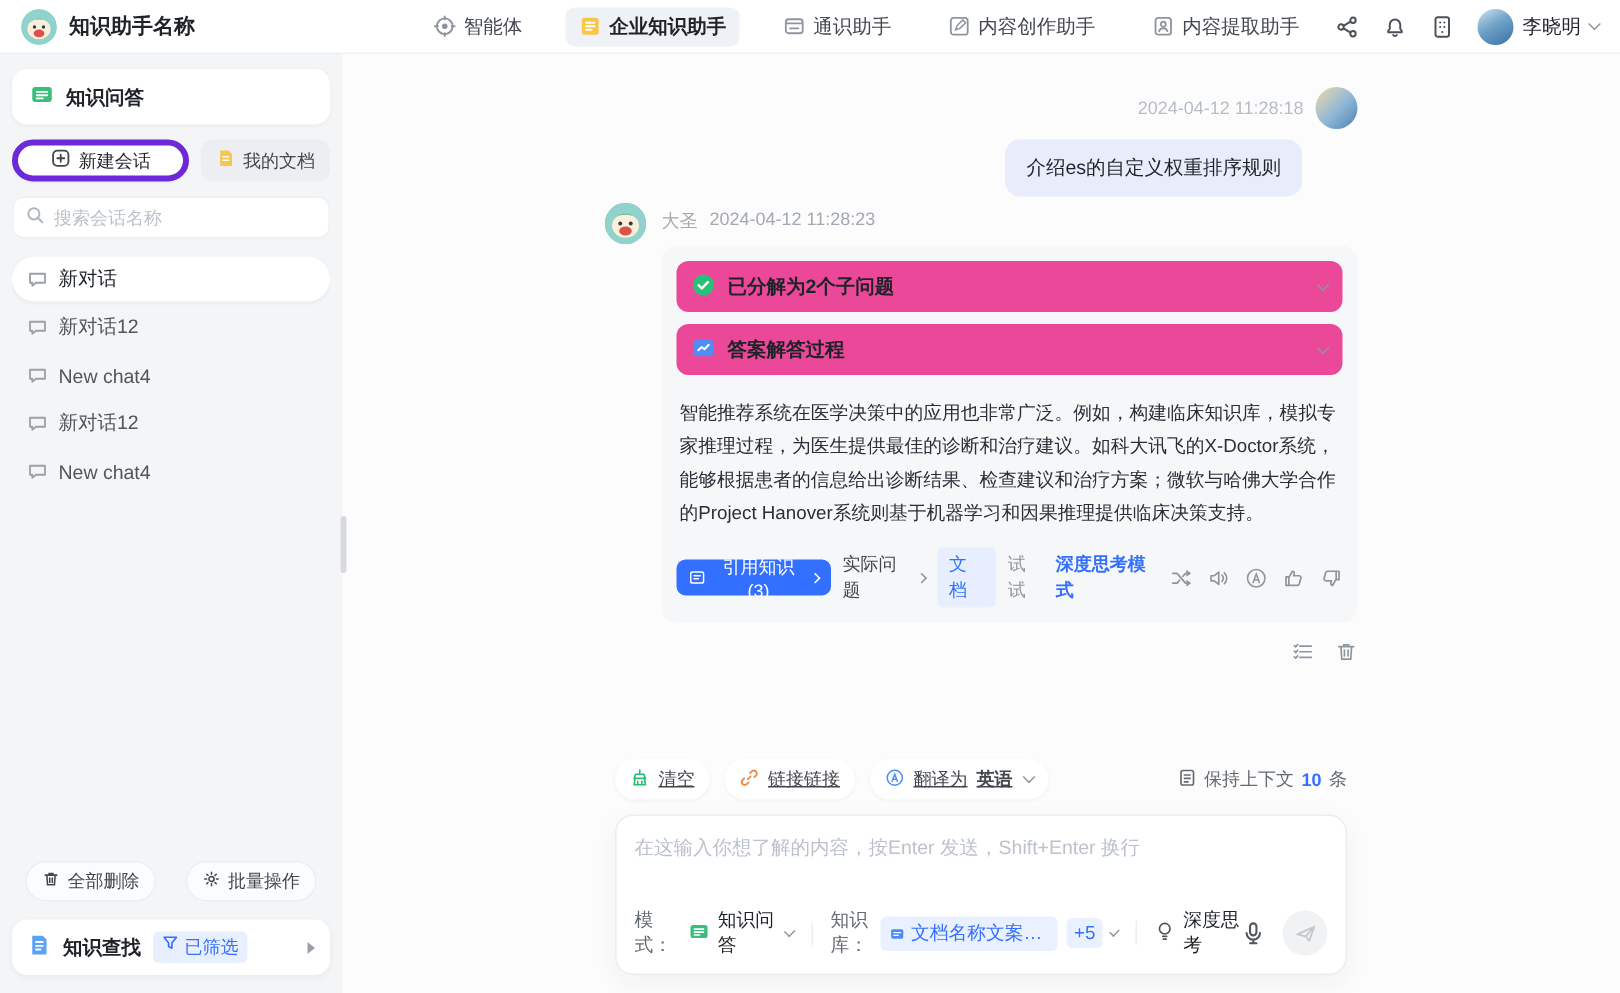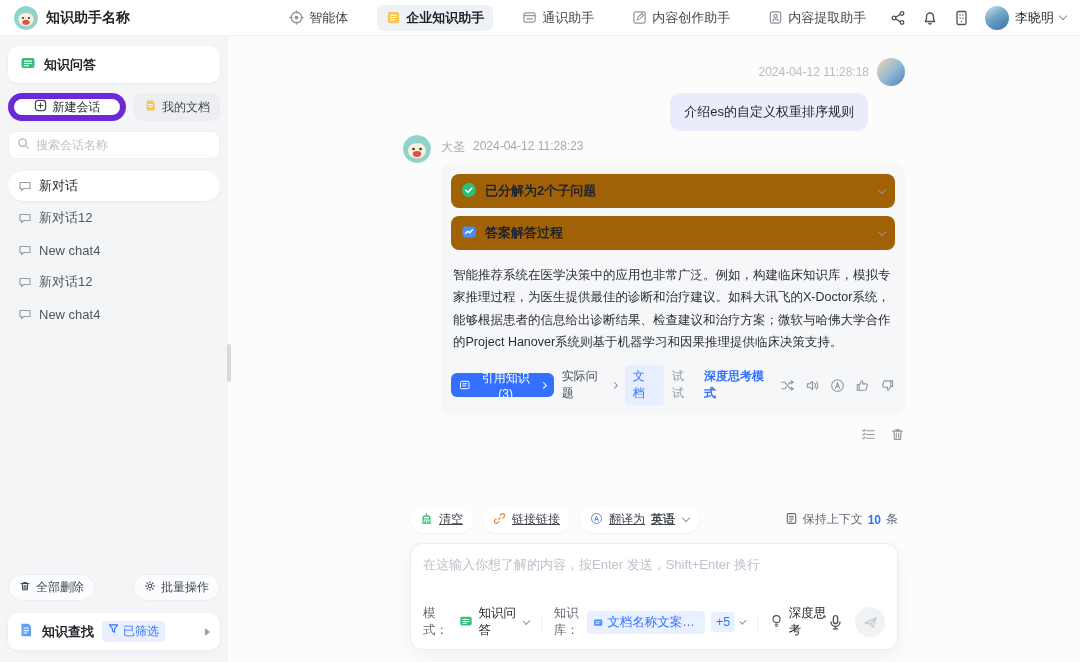--- a/index.html
+++ b/index.html
@@ -25,30 +25,30 @@
   .chev.down { transform:rotate(45deg); margin-top:-3px; }
   .chev.right { transform:rotate(-45deg); }
 
   
   .main { flex:1; display:flex; min-height:0; position:relative; }
 
   
   .sidebar { width:228px; flex:0 0 228px; background:#f4f5f7; padding:10px 8px 12px; display:flex; flex-direction:column; }
   .qa-card { background:#fff; border-radius:10px; padding:9px 12px; display:flex; align-items:center; gap:8px; font-weight:bold; font-size:13px; box-shadow:0 1px 3px rgba(31,35,41,.05); cursor:pointer; }
   .side-btn-row { display:flex; align-items:center; gap:8px; margin-top:10px; }
-  .new-chat-btn { flex:1; background:#fff; border:6px solid #6d28d9; border-radius:16px; height:28px; display:flex; align-items:center; justify-content:center; gap:6px; font-size:12px; color:#1f2329; cursor:pointer; box-shadow:0 1px 2px rgba(31,35,41,.04); }
+  .new-chat-btn { flex:1; background:#fff; border:4px solid #6d28d9; border-radius:16px; height:28px; display:flex; align-items:center; justify-content:center; gap:6px; font-size:12px; color:#1f2329; cursor:pointer; box-shadow:0 1px 2px rgba(31,35,41,.04); }
   .my-docs-btn { background:#eceef1; border-radius:8px; height:28px; padding:0 10px; display:flex; align-items:center; gap:5px; font-size:12px; color:#42464e; cursor:pointer; }
   .search-box { margin-top:10px; background:#fff; border:1px solid #eef0f2; border-radius:8px; height:28px; display:flex; align-items:center; gap:6px; padding:0 8px; color:#b8bec8; }
   .search-box input { border:none; outline:none; flex:1; font-size:12px; background:transparent; color:#0f172a; font-family:inherit; }
   .search-box input::placeholder { color:#bcc2cb; }
   .conv-list { margin-top:12px; flex:1; overflow:hidden; }
   .conv-item { display:flex; align-items:center; gap:7px; height:30px; padding:0 10px; border-radius:16px; font-size:13px; color:#51565e; cursor:pointer; margin-bottom:2px; }
   .conv-item.active { background:#fff; color:#1f2329; box-shadow:0 1px 3px rgba(31,35,41,.06); }
   .conv-item svg { flex:0 0 auto; color:#9aa0a8; }
-  .side-bottom-btns { display:flex; justify-content:space-between; gap:20px; margin-bottom:12px; }
+  .side-bottom-btns { display:flex; justify-content:center; gap:20px; margin-bottom:12px; }
   .pill-sm { display:flex; align-items:center; gap:5px; background:#fbfcfd; border:1px solid #eceef1; border-radius:14px; padding:4px 10px; font-size:12px; color:#42464e; cursor:pointer; }
   .kb-bar { background:#fff; border-radius:10px; padding:8px 10px; display:flex; align-items:center; gap:8px; box-shadow:0 1px 4px rgba(31,35,41,.06); cursor:pointer; }
   .kb-bar-title { font-weight:bold; font-size:13px; }
   .filter-badge { display:flex; gap:4px; background:#e8f0ff; color:#3370ff; font-size:12px; border-radius:4px; padding:2px 6px; }
   .kb-arrow { margin-left:auto; width:0; height:0; border-top:4px solid transparent; border-bottom:4px solid transparent; border-left:5px solid #9aa0a8; }
 
   .drag-handle { position:absolute; left:227px; top:308px; width:4px; height:38px; background:#d7d9de; border-radius:2px; cursor:col-resize; }
 
   
   .content { flex:1; background:#fcfcfd; display:flex; flex-direction:column; min-width:0; }
@@ -56,21 +56,21 @@
   .chat-col { width:502px; margin:0 auto; }
 
   .msg-user { display:flex; flex-direction:column; align-items:flex-end; }
   .meta-row { display:flex; align-items:center; gap:8px; font-size:12px; color:#b7bdc6; }
   .user-bubble { margin-top:7px; margin-right:37px; background:#e9edfb; border-radius:10px; padding:10px 14px; font-size:13px; color:#1f2329; }
 
   .msg-ai { display:flex; gap:10px; margin-top:4px; }
   .ai-right { flex:1; min-width:0; }
   .ai-meta { font-size:12px; color:#a3a9b3; display:flex; gap:8px; padding-top:4px; }
   .ai-card { margin-top:8px; background:#f6f7f9; border-radius:10px; padding:10px; }
-  .section-row { background:#a16207; border-radius:8px; height:34px; display:flex; align-items:center; gap:8px; padding:0 10px; margin-bottom:8px; cursor:pointer; }
+  .section-row { background:#ec4899; border-radius:8px; height:34px; display:flex; align-items:center; gap:8px; padding:0 10px; margin-bottom:8px; cursor:pointer; }
   .section-label { font-weight:bold; font-size:13px; color:#1f2329; }
   .section-row .chev { margin-left:auto; color:#8f959e; }
   .ai-body { font-size:12.5px; line-height:1.78; color:#2a2e36; padding:6px 2px 2px; }
   .ai-footer { display:flex; align-items:center; gap:8px; margin-top:10px; font-size:12px; }
   .cite-btn { background:#3370ff; color:#fff; border:none; border-radius:6px; height:24px; padding:0 8px; display:flex; align-items:center; gap:5px; font-size:12px; cursor:pointer; font-family:inherit; }
   .cite-btn .chev { border-color:#fff; width:5px; height:5px; }
   .actual-q { color:#42464e; display:flex; align-items:center; gap:4px; cursor:pointer; }
   .actual-q .chev { color:#8f959e; width:5px; height:5px; }
   .doc-tag { background:#e6eeff; color:#3370ff; border-radius:4px; padding:3px 8px; cursor:pointer; }
   .footer-right { margin-left:auto; display:flex; align-items:center; gap:10px; color:#8f959e; }

